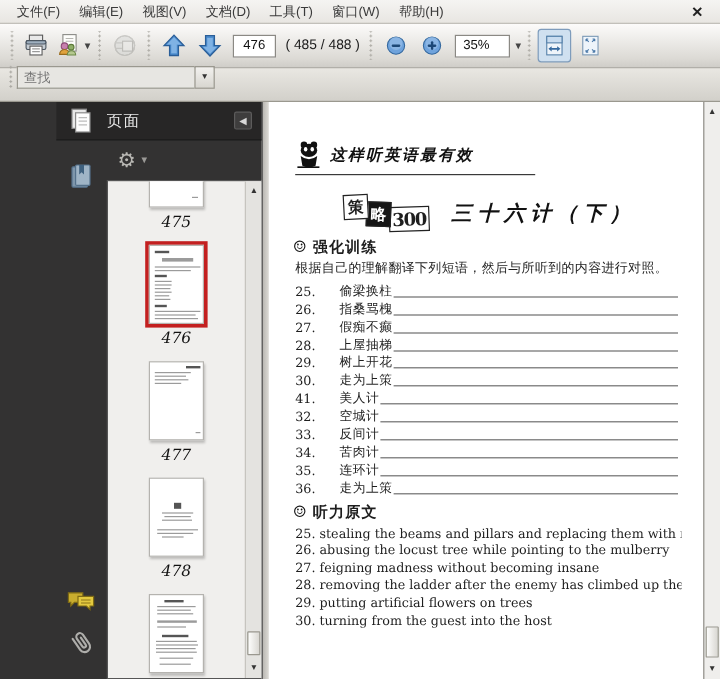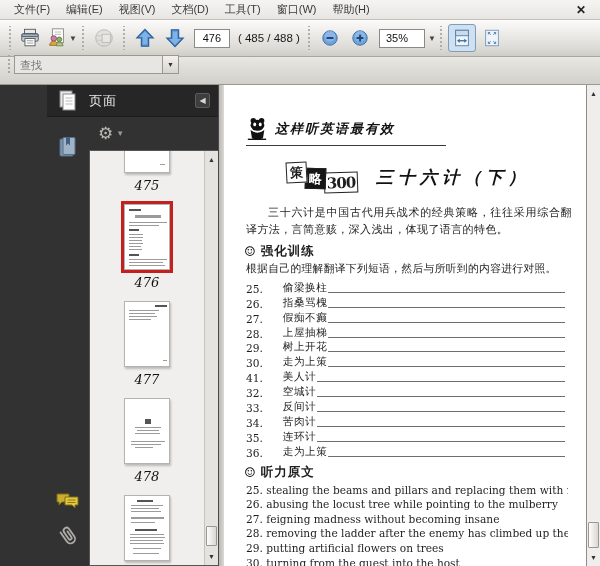--- a/index.html
+++ b/index.html
@@ -387,21 +387,20 @@
 
       <div class="badge-row">
         <div class="badge">
           <span class="badge-box b1">策</span>
           <span class="badge-box b2">略</span>
           <span class="badge-box b3">300</span>
         </div>
         <span class="doc-title">三十六计（下）</span>
       </div>
 
-      <p class="intro">三十六计是中国古代用兵战术的经典策略，往往采用综合翻译方法，言简意赅，深入浅出，体现了语言的特色。</p>
 
       <div class="sec-head">
         <span class="smiley">☺</span>
         <span class="sec-title">强化训练</span>
       </div>
       <div class="instruction">根据自己的理解翻译下列短语，然后与所听到的内容进行对照。</div>
 
       <div class="cn-list">
         <div class="cn-item">
             <span>25.</span>

